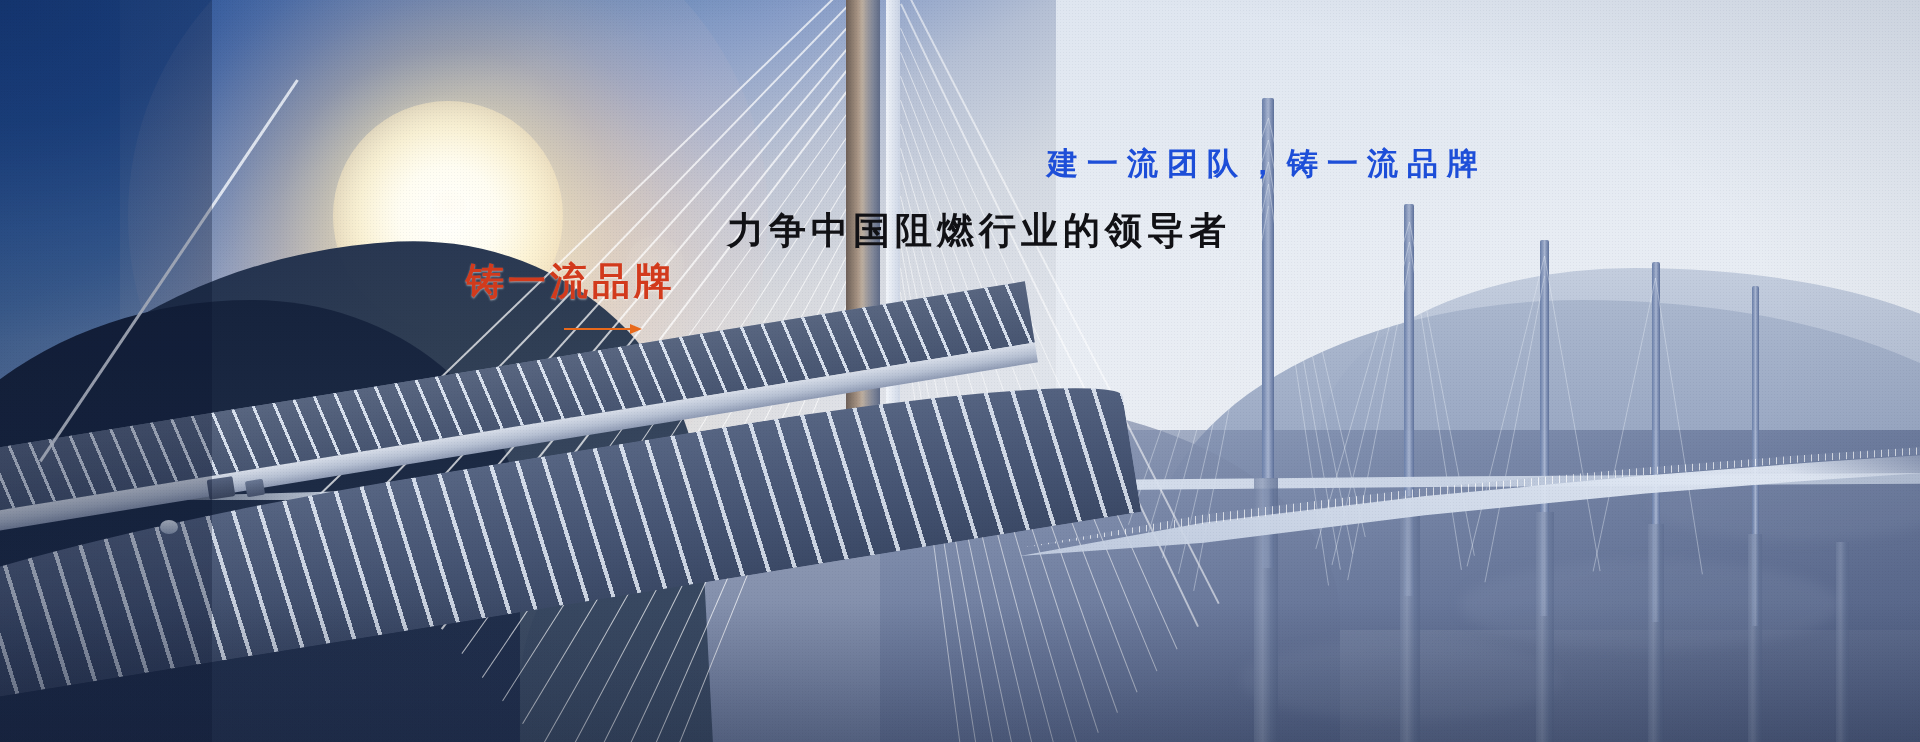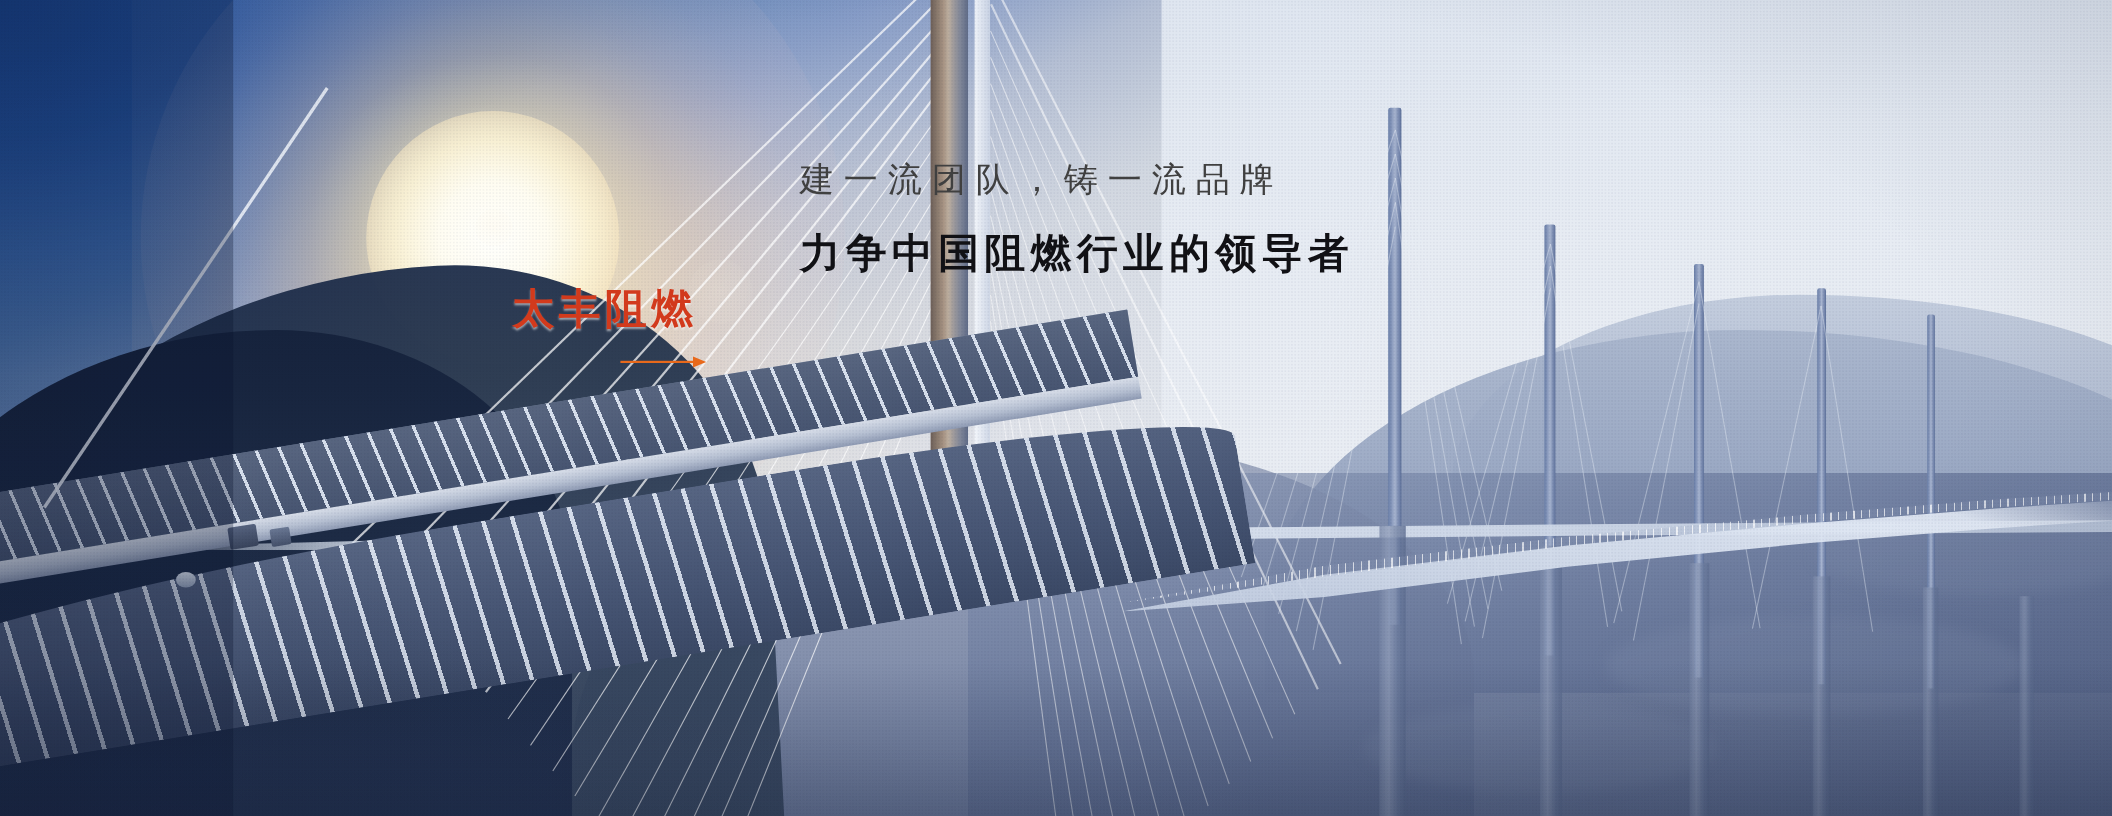--- a/index.html
+++ b/index.html
@@ -248,25 +248,26 @@
     border-bottom:5px solid transparent;
   }
 
   .text-block {
     position:absolute; left:727px; top:148px;
     width:760px;
   }
   .headline-thin {
     font-family:"Liberation Serif", "DejaVu Serif", serif;
     font-size:31px;
-    font-weight:400;
+    font-weight:700;
     letter-spacing:9px;
-    color:#404040;
+    color:#1d4ed8;
     line-height:1;
     white-space:nowrap;
+    text-align:right;
   }
   .headline-bold {
     margin-top:33px;
     font-family:"DejaVu Sans", sans-serif;
     font-size:37px;
     font-weight:700;
     letter-spacing:5px;
     color:#111115;
     line-height:1;
     white-space:nowrap;
@@ -423,21 +424,21 @@
   <div style="position:absolute;left:160px;top:520px;width:18px;height:14px;background:linear-gradient(180deg,#dfe6f0,#9aa8c0);border-radius:50%;"></div>
 
   <div class="left-shade"></div>
   <div class="bottom-shade"></div>
   <div class="vignette"></div>
   <div class="halftone"></div>
 
   <div class="content">
 
     <div class="logo-block">
-      <div class="logo-text">太丰阻燃</div>
+      <div class="logo-text">铸一流品牌</div>
       <div class="logo-arrow">
         <span class="shaft"></span>
         <span class="head"></span>
       </div>
     </div>
 
     <div class="text-block">
       <div class="headline-thin">建一流团队，铸一流品牌</div>
       <div class="headline-bold">力争中国阻燃行业的领导者</div>
     </div>

